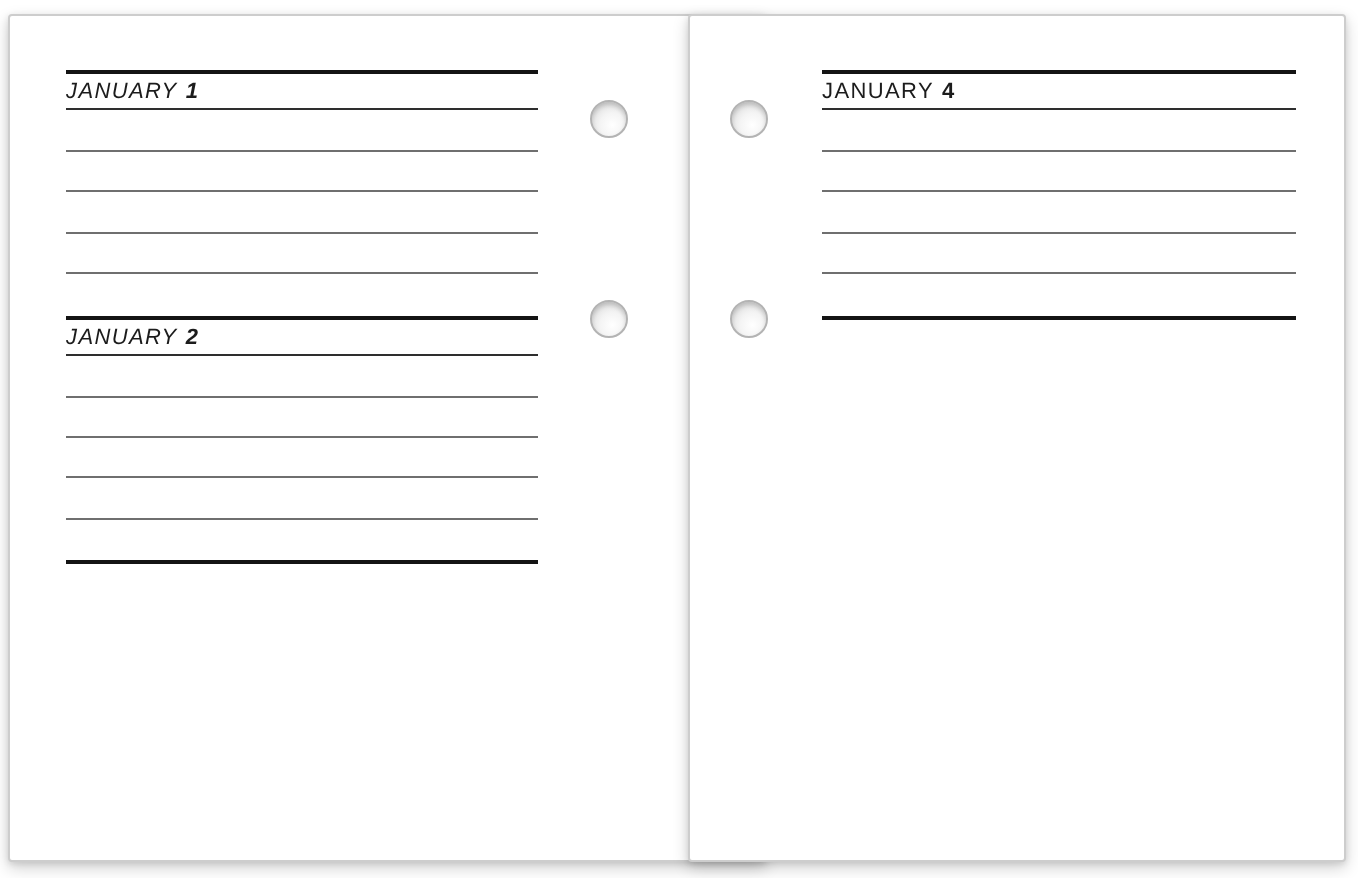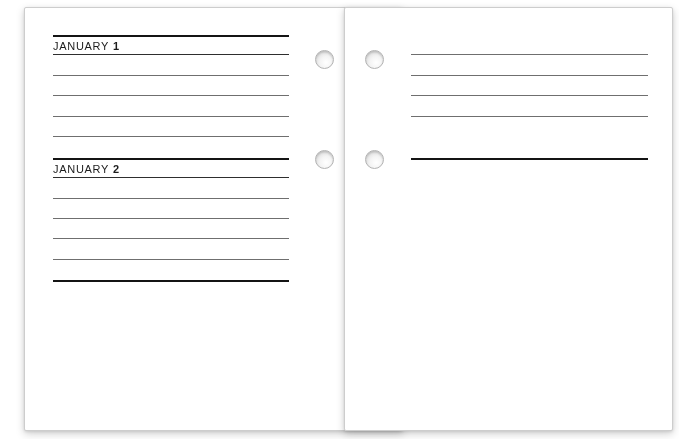--- a/index.html
+++ b/index.html
@@ -6,21 +6,21 @@
   .stage {
     position:relative; width:679px; height:439px;
     background:#ffffff; overflow:hidden;
     font-family:"Liberation Sans", sans-serif;
   }
   .page {
     position:absolute; top:7px; height:424px; background:#ffffff;
     border:1px solid #cdcdcd; border-radius:2px; box-sizing:border-box;
     box-shadow: 0 3px 8px rgba(0,0,0,0.18), 0 1px 3px rgba(0,0,0,0.10);
   }
-  .page.left  { left:24px;   width:379px; }
+  .page.left  { left:4px;   width:379px;font-style:italic; }
   .page.right { left:344px; width:329px; }
   .content { position:absolute; top:27px; }
   .page.left  .content { left:28px; width:236px; }
   .page.right .content { left:66px; width:237px; }
   .section { height:122.7px; box-sizing:border-box; }
   .head {
     height:20.45px; box-sizing:border-box;
     border-top:2.2px solid #141414;
     border-bottom:1.5px solid #2e2e2e;
     padding-top:3px;
@@ -74,20 +74,23 @@
     </div>
 
     <div class="hole h1"></div>
     <div class="hole h2"></div>
   </div>
 
   <div class="page right">
     <div class="content">
 
       <div class="section">
+        <div class="head">
+          <span>JANUARY</span><span class="day-num">4</span>
+        </div>
         <div class="wline"></div>
         <div class="wline"></div>
         <div class="wline"></div>
         <div class="wline"></div>
       </div>
 
 
 
       <div class="endline"></div>
     </div>

